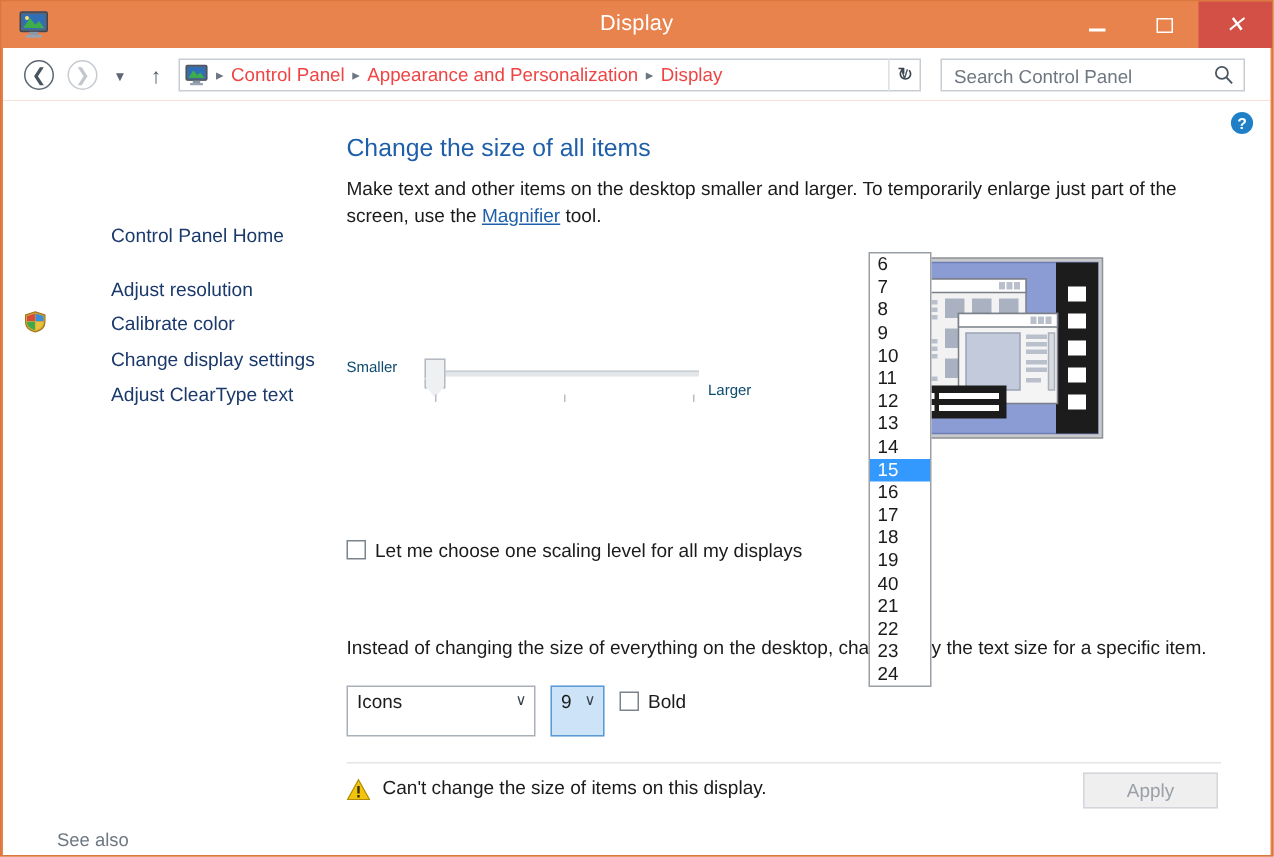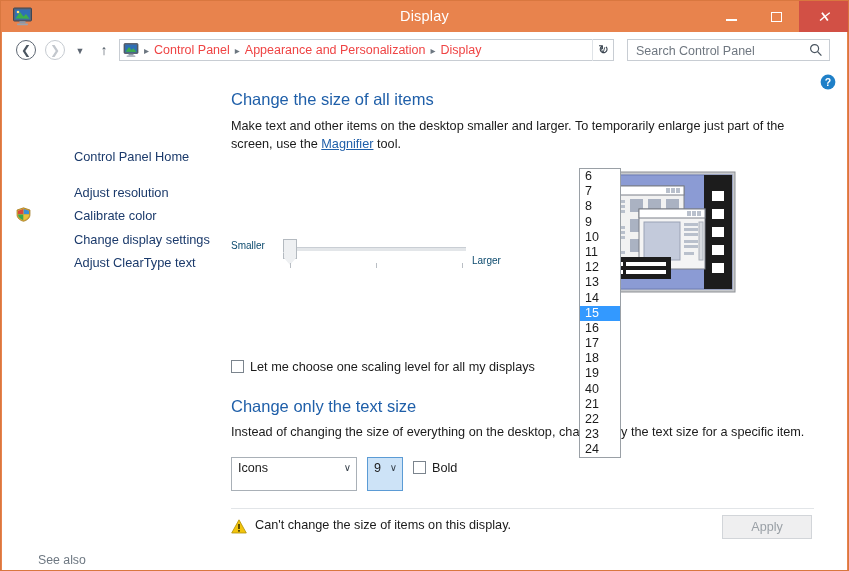--- a/index.html
+++ b/index.html
@@ -653,21 +653,20 @@
               <rect x="40" y="99" width="40" height="4"></rect>
           </g>
         </svg>
       </span>
 
       <div class="cb-row cb-scale">
         <span class="cb-box"></span>
         <span class="cb-text">Let me choose one scaling level for all my displays</span>
       </div>
 
-      <div class="h-blue h-text-only">Change only the text size</div>
       <div class="para p-text-only">Instead of changing the size of everything on the desktop, change only the text size for a specific item.</div>
 
       <div class="combo combo-icons">
         <span class="combo-val">Icons</span>
         <span class="combo-arrow">∨</span>
       </div>
       <div class="combo combo-size">
         <span class="combo-val">9</span>
         <span class="combo-arrow">∨</span>
       </div>

